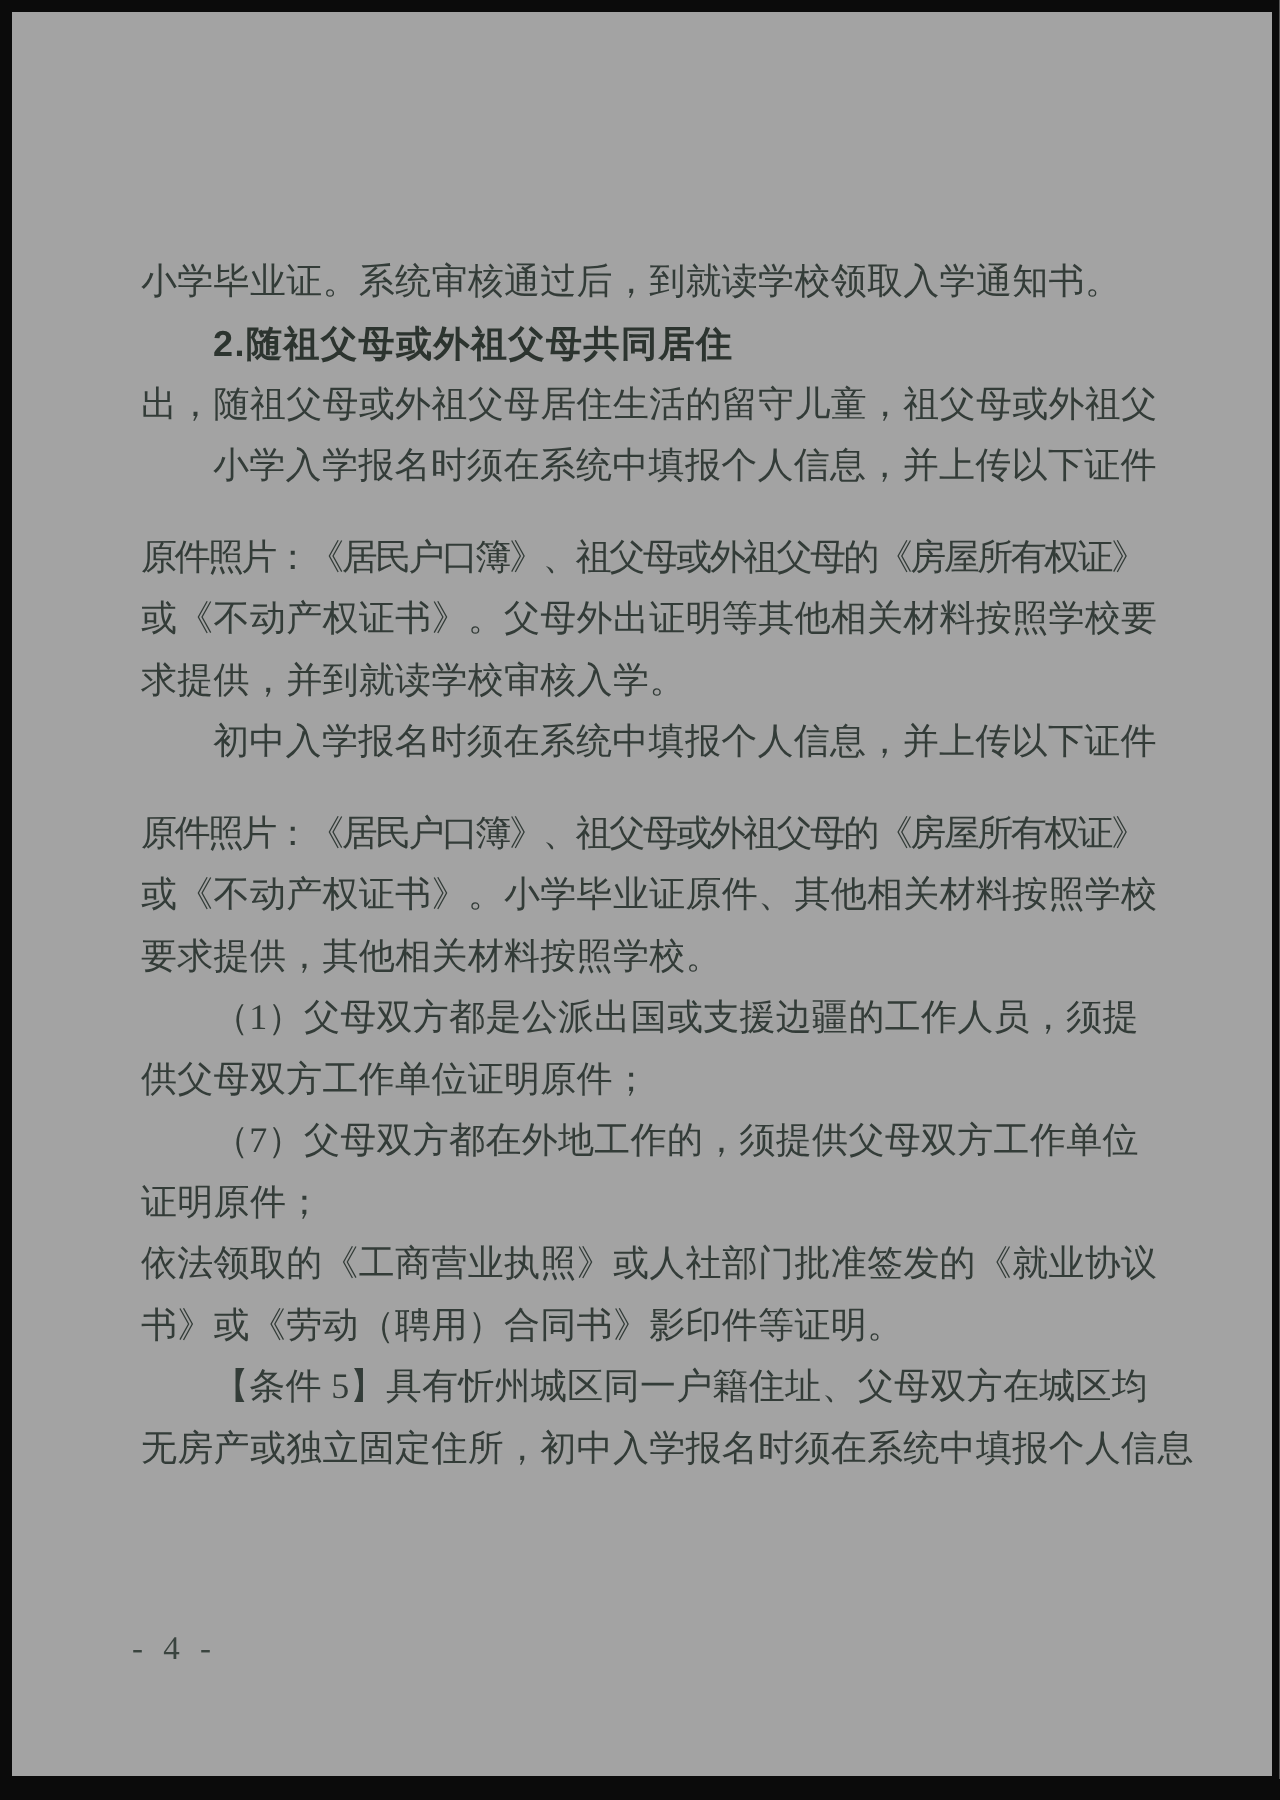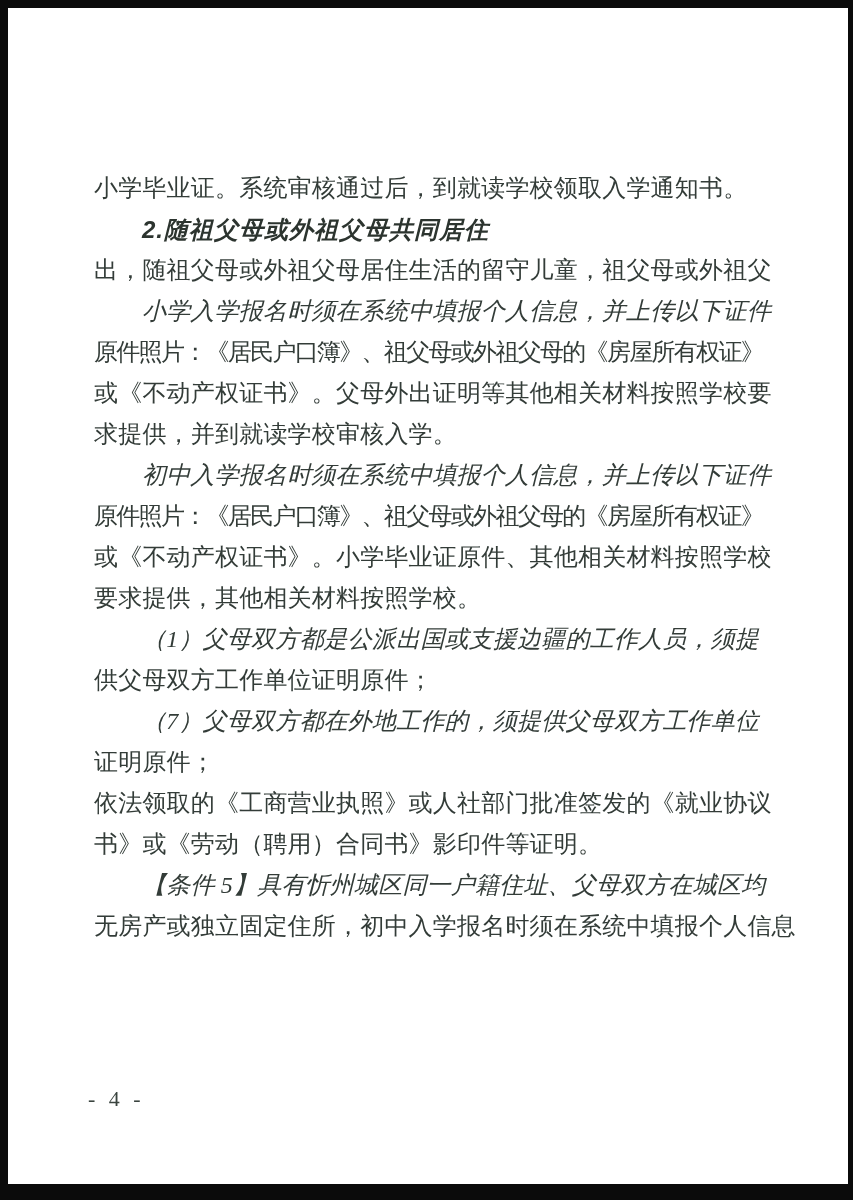--- a/index.html
+++ b/index.html
@@ -13,48 +13,47 @@
     position: relative;
     overflow: hidden;
     font-family: "Liberation Serif", "DejaVu Serif", serif;
   }
   .page {
     position: absolute;
     left: 8px;
     top: 8px;
     right: 5px;
     bottom: 16px;
-    background: #ffffff;
+    background: #a3a3a3;
   }
   .content {
     position: absolute;
     left: 86px;
     top: 160px;
     width: 690px;
   }
   .line {
     height: 41px;
     line-height: 41px;
     font-size: 24px;
     color: #333c38;
     white-space: nowrap;
     letter-spacing: 0.2px;
   }
   .indent {
     padding-left: 48px;
-    font-style: italic;
   }
   .heading {
     font-family: "Liberation Sans", "DejaVu Sans", sans-serif;
     font-weight: 700;
     color: #2c342f;
     letter-spacing: 1px;
   }
   .t1 { letter-spacing: -0.8px; }
-  .t2 { letter-spacing: -1.7px; }
+  .t2 { letter-spacing: -1.7px; margin-top: 20px; }
   .page-number {
     position: absolute;
     left: 80px;
     top: 1078px;
     font-size: 22px;
     letter-spacing: 4px;
     color: #3a443f;
     font-family: "Liberation Serif", "DejaVu Serif", serif;
   }
 </style>

